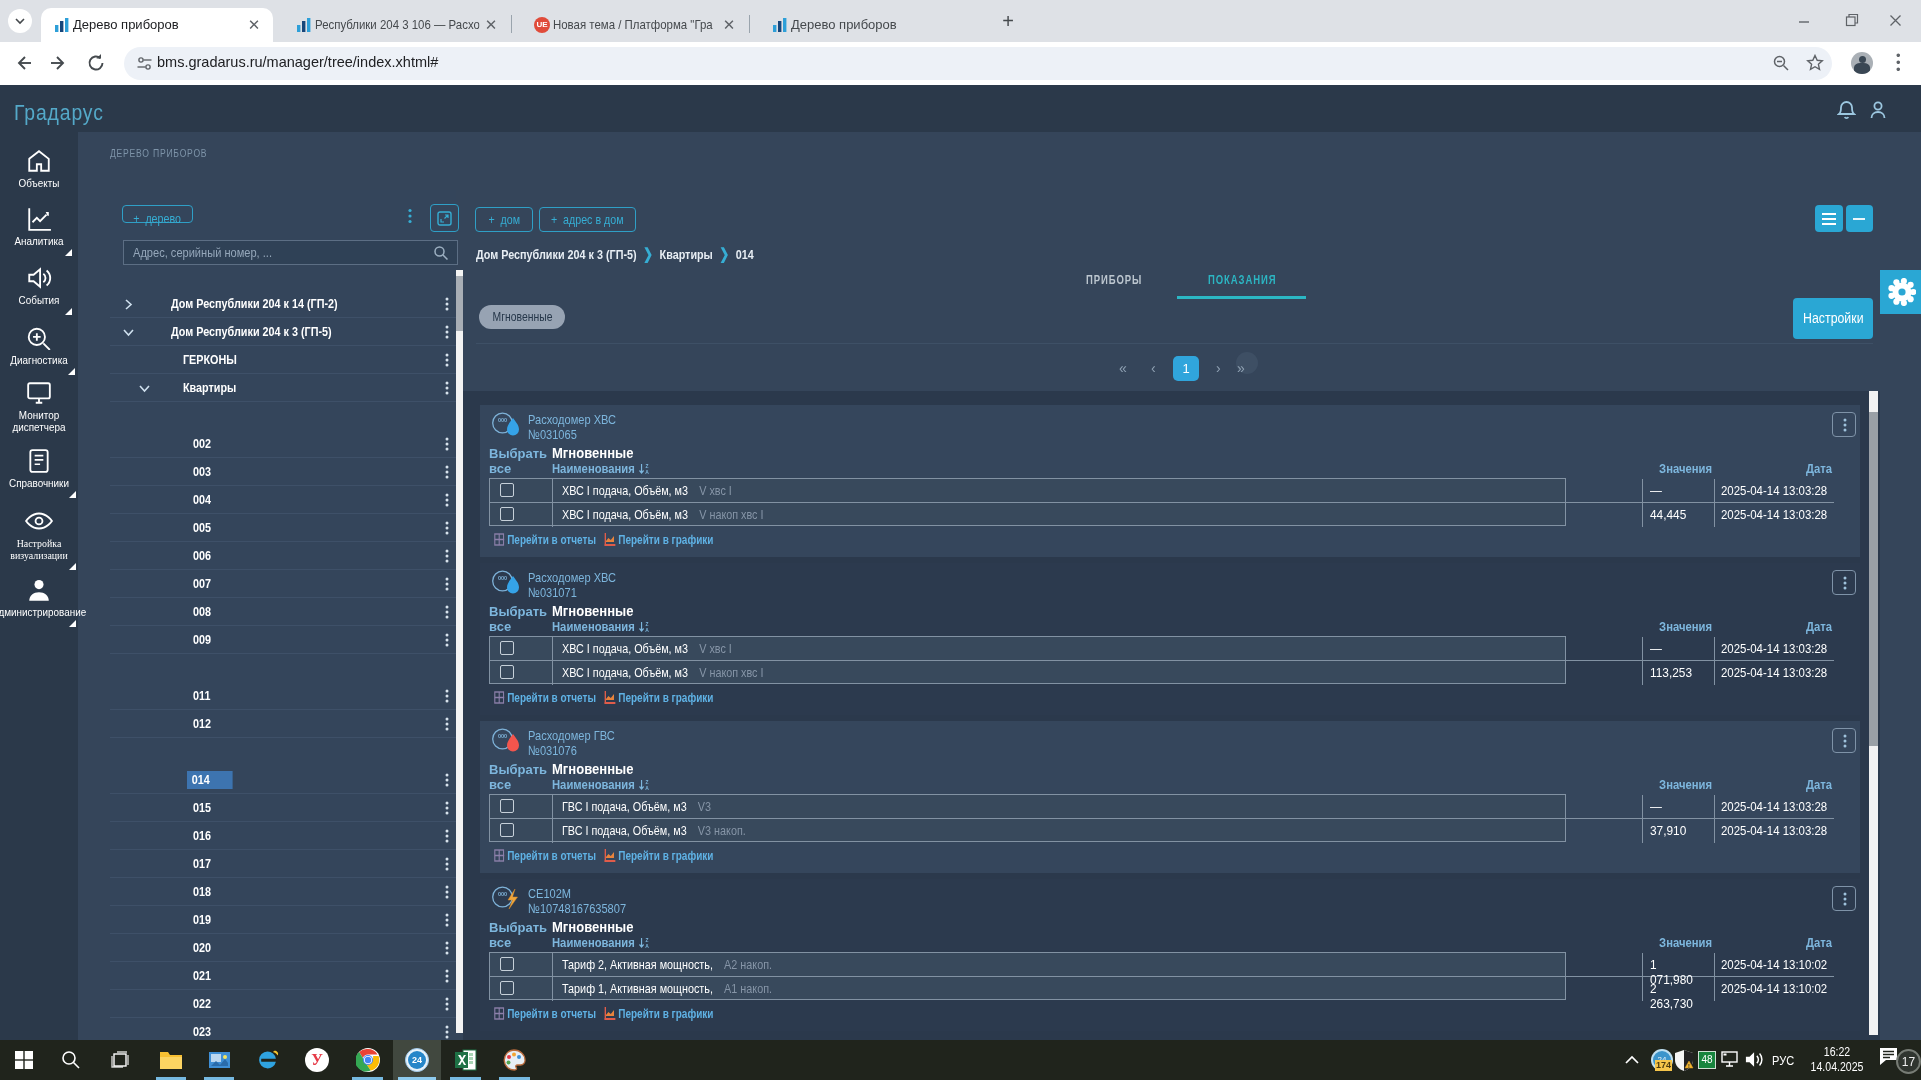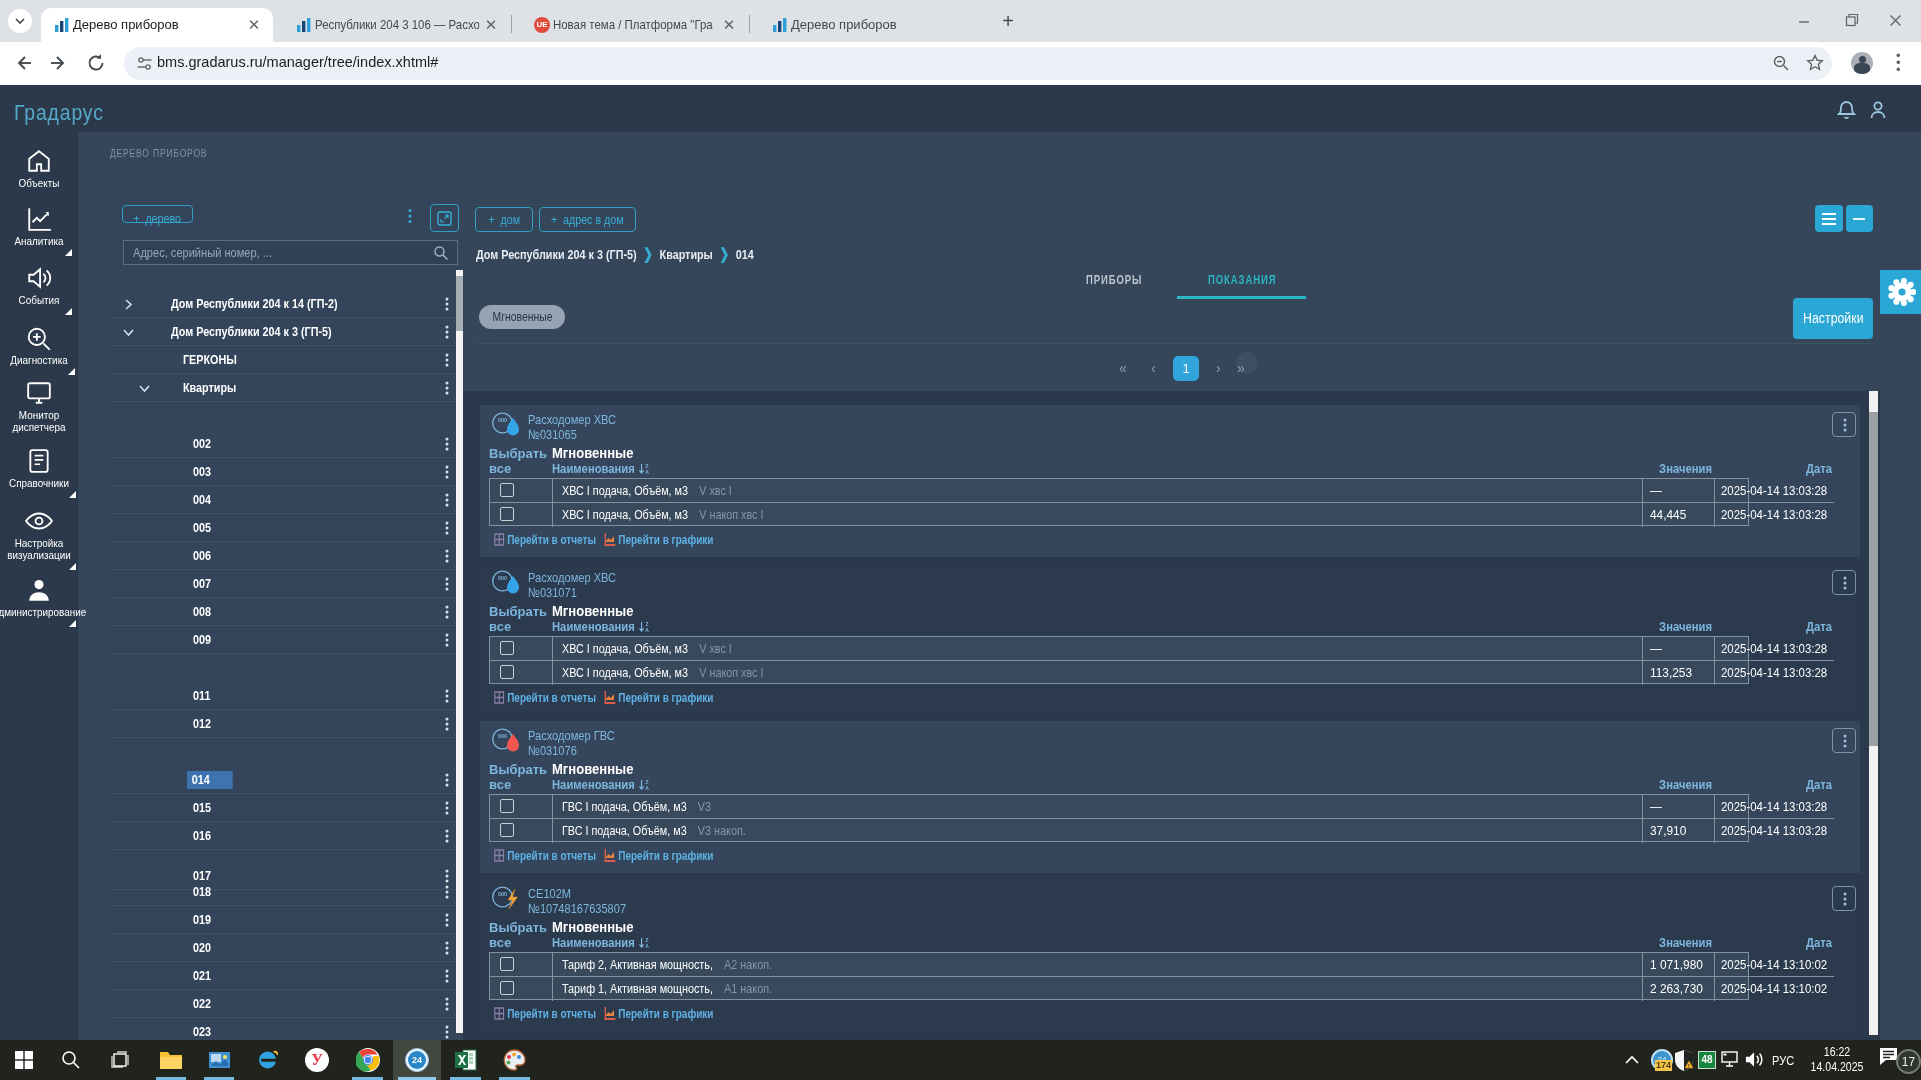--- a/index.html
+++ b/index.html
@@ -67,21 +67,21 @@
 
 .card { position:absolute; left:480px; width:1380px; height:152px; background:#35465c; }
 .card .devtitle { position:absolute; left:48px; top:7px; color:#7db6dd; font-size:13.5px; }
 .card .devnum { position:absolute; left:48px; top:22px; color:#7db6dd; font-size:13.5px; }
 .card .kb { position:absolute; left:1352px; top:7px; width:24px; height:25px; border:1px solid #7f93a8; border-radius:4px; }
 .card .selhdr { position:absolute; left:9px; top:41px; color:#7db6dd; font-size:13px; font-weight:bold; line-height:15px; }
 .card .mgn { position:absolute; left:72px; top:40px; color:#fff; font-size:14.5px; font-weight:bold; }
 .card .naim { position:absolute; left:72px; top:57px; color:#7db6dd; font-size:12.5px; font-weight:bold; }
 .card .znach { position:absolute; left:1100px; top:57px; width:132px; text-align:right; color:#7db6dd; font-size:12.5px; font-weight:bold; }
 .card .data { position:absolute; left:1233px; top:57px; width:119px; text-align:right; color:#7db6dd; font-size:12.5px; font-weight:bold; }
-.ctable { position:absolute; left:9px; top:73px; width:1260px; height:48px; border:1px solid #8292a3; background:#38495c; }
+.ctable { position:absolute; left:9px; top:73px; width:1077px; height:48px; border:1px solid #8292a3; background:#38495c; }
 .ctable .vline { position:absolute; top:0; width:1px; height:48px; background:#8292a3; }
 .ctable .hline { position:absolute; left:0; top:23px; width:1344px; height:1px; background:#8292a3; }
 .cbox { position:absolute; left:10px; width:14px; height:14px; border:1px solid #c6d0d9; border-radius:2px; }
 .cname { position:absolute; left:72px; color:#fff; font-size:13.5px; white-space:nowrap; }
 .cname .suf { color:#8695a7; padding-left:14px; }
 .cval { position:absolute; left:1160px; color:#fff; font-size:13.5px; }
 .cdate { position:absolute; left:1231px; color:#fff; font-size:13px; white-space:nowrap; }
 .links { position:absolute; left:14px; top:128px; font-size:12.5px; font-weight:bold; color:#5fb2e5; }
 
 
@@ -233,21 +233,21 @@
     <div class="lbl">Монитор<br>диспетчера</div>
   </div>
   <div class="nav" style="top:317px;">
     <svg width="26" height="24" viewBox="0 0 24 22">
         <rect x="4" y="1" width="16" height="20" rx="2" fill="none" stroke="#fff" stroke-width="1.7"></rect>
         <path d="M8 6h8M8 10h8M8 14h5" stroke="#fff" stroke-width="1.5"></path>
       </svg>
     <div class="lbl">Справочники</div>
     <div class="corner" style="right:2px;margin-top:2px;"></div>
   </div>
-  <div class="nav" style="top:377px;">
+  <div class="nav" style="top:377px;font-family:Liberation Serif, serif;">
     <svg width="28" height="24" viewBox="0 0 26 22">
         <path d="M1 11s4.5-7 12-7 12 7 12 7-4.5 7-12 7-12-7-12-7z" fill="none" stroke="#fff" stroke-width="1.7"></path>
         <circle cx="13" cy="11" r="3.2" fill="none" stroke="#fff" stroke-width="1.7"></circle>
       </svg>
     <div class="lbl">Настройка<br>визуализации</div>
     <div class="corner" style="right:2px;margin-top:2px;"></div>
   </div>
   <div class="nav" style="top:446px;">
     <svg width="26" height="24" viewBox="0 0 24 22">
         <circle cx="12" cy="6" r="4.2" fill="#fff"></circle>
@@ -414,21 +414,21 @@
         </svg></div>
     </div>
   <div class="trow" style="top:632px;">
       <div class="tlbl" style="position:absolute;left:83px;top:6px;">016</div>
       <div class="kebab"><svg width="4" height="14" viewBox="0 0 4 14">
           <circle cx="2" cy="2" r="1.5" fill="#d7e2ec"></circle>
           <circle cx="2" cy="7" r="1.5" fill="#d7e2ec"></circle>
           <circle cx="2" cy="12" r="1.5" fill="#d7e2ec"></circle>
         </svg></div>
     </div>
-  <div class="trow" style="top:660px;margin-top:12px;">
+  <div class="trow" style="top:660px;">
       <div class="tlbl" style="position:absolute;left:83px;top:6px;">017</div>
       <div class="kebab"><svg width="4" height="14" viewBox="0 0 4 14">
           <circle cx="2" cy="2" r="1.5" fill="#d7e2ec"></circle>
           <circle cx="2" cy="7" r="1.5" fill="#d7e2ec"></circle>
           <circle cx="2" cy="12" r="1.5" fill="#d7e2ec"></circle>
         </svg></div>
     </div>
   <div class="trow" style="top:688px;">
       <div class="tlbl" style="position:absolute;left:83px;top:6px;">018</div>
       <div class="kebab"><svg width="4" height="14" viewBox="0 0 4 14">
@@ -809,21 +809,21 @@
   <div class="abs" style="left:1651px;top:9px;width:22px;height:22px;border-radius:50%;background:#bfe0f2;">
     <div class="abs" style="left:2px;top:2px;width:18px;height:18px;border-radius:50%;background:#3c95cc;color:#eaf4fb;font-size:8px;text-align:center;line-height:18px;">24</div>
     <div class="abs" style="left:4px;top:11px;width:17px;height:11px;background:#f5c54a;color:#4a3a10;font-size:9px;font-weight:bold;text-align:center;line-height:11px;">174</div>
   </div>
   <svg class="abs" style="left:1673px;top:9px;" width="22" height="23" viewBox="0 0 22 23">
       <path d="M11 1l9 3v7c0 5.5-4 9.5-9 11-5-1.5-9-5.5-9-11V4z" fill="#f5f5f5"></path>
       <path d="M11 1l9 3v7c0 5.5-4 9.5-9 11z" fill="#222"></path>
       <path d="M16 12l4 7h-8z" fill="#f2b632" stroke="#e09b18" stroke-width=".5"></path>
       <text x="16" y="18.6" font-size="5.5" fill="#222" text-anchor="middle" font-weight="bold">!</text>
     </svg>
-  <div class="abs" style="left:1698px;top:11px;width:18px;height:18px;background:#17853e;border:1px solid #cfe0d4;color:#fff;font-size:10px;font-weight:bold;text-align:center;line-height:16px;">48</div>
+  <div class="abs" style="left:1698px;top:11px;width:18px;height:18px;background:#17853e;border:1px solid #cfe0d4;color:#fff;font-size:10px;font-weight:normal;text-align:center;line-height:16px;">48</div>
   <svg class="abs" style="left:1721px;top:11px;" width="21" height="18" viewBox="0 0 21 18">
       <rect x="1" y="1" width="15" height="10" fill="none" stroke="#fff" stroke-width="1.4"></rect>
       <path d="M8.5 11v4M5 15h7" stroke="#fff" stroke-width="1.4"></path>
       <rect x="2.5" y="2.5" width="3" height="2" fill="#fff"></rect>
     </svg>
   <svg class="abs" style="left:1745px;top:10px;" width="20" height="19" viewBox="0 0 22 20">
       <path d="M1 7h4l5-5v16l-5-5H1z" fill="#fff"></path>
       <path d="M13 6a5.5 5.5 0 0 1 0 8M16 3.5a9.5 9.5 0 0 1 0 13" fill="none" stroke="#fff" stroke-width="1.6"></path>
     </svg>
   <div class="abs" style="left:1772px;top:13px;color:#fff;font-size:13px;transform:scaleX(.85);transform-origin:0 50%;">РУС</div>

